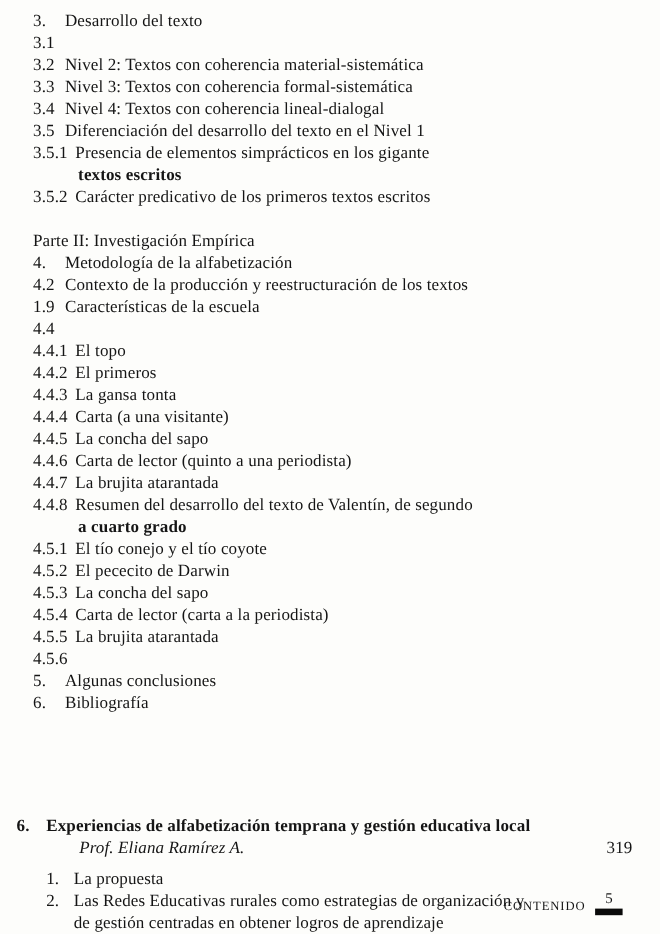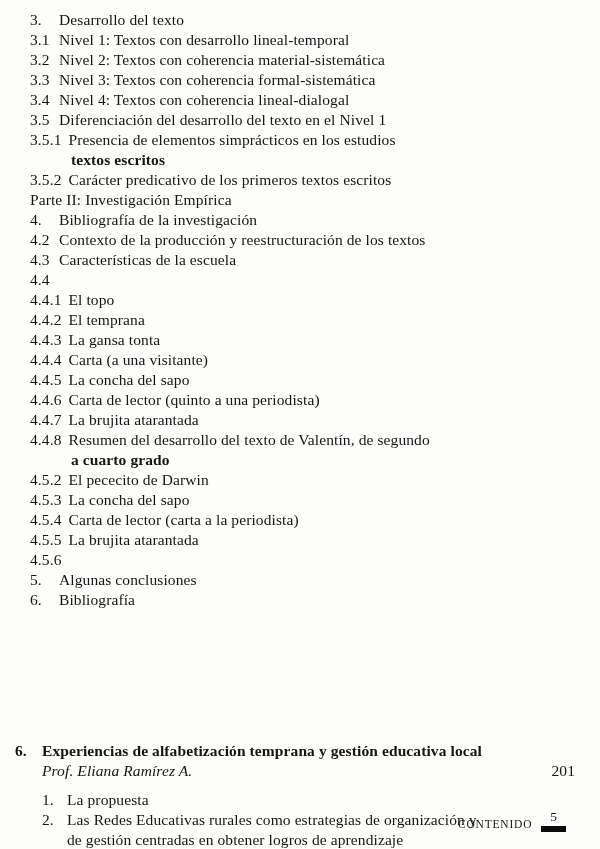--- a/index.html
+++ b/index.html
@@ -37,21 +37,21 @@
   .num {
     flex: 0 0 auto;
     min-width: 22px;
     padding-right: 7px;
     white-space: nowrap;
   }
   .txt {
     white-space: nowrap;
   }
   .toc .wrap { padding-left: 41px; font-weight: bold; }
-  .gap { }
+  .gap { margin-top: 20px; }
   .plain {  }
 
   
   .ch6 {
     position: absolute;
     left: 15px;
     width: 570px;
     top: 741px;
     font-size: 15.5px;
     line-height: 20px;
@@ -68,20 +68,21 @@
     padding-right: 7px;
   }
   .ch6-sub {
     display: flex;
     justify-content: space-between;
     align-items: baseline;
     padding-left: 27px;
   }
   .author {
     font-style: italic;
+    margin-left: 30px;
   }
   .pagenum {
     font-style: normal;
     padding-right: 10px;
   }
   .ch6-items {
     margin-top: 9px;
     padding-left: 27px;
   }
   .ch6-items .num { min-width: 16px; padding-right: 9px; }
@@ -112,74 +113,73 @@
 
 <div class="page">
 
   <div class="toc" id="toc-lines">
       <div class="line">
         <span class="num">3.</span>
         <span class="txt">Desarrollo del texto</span>
       </div>
       <div class="line">
         <span class="num">3.1</span>
-        <span class="txt">Nivel 1: Textos con desarrollo lineal-temporal</span>
       </div>
       <div class="line">
         <span class="num">3.2</span>
         <span class="txt">Nivel 2: Textos con coherencia material-sistemática</span>
       </div>
       <div class="line">
         <span class="num">3.3</span>
         <span class="txt">Nivel 3: Textos con coherencia formal-sistemática</span>
       </div>
       <div class="line">
         <span class="num">3.4</span>
         <span class="txt">Nivel 4: Textos con coherencia lineal-dialogal</span>
       </div>
       <div class="line">
         <span class="num">3.5</span>
         <span class="txt">Diferenciación del desarrollo del texto en el Nivel 1</span>
       </div>
       <div class="line">
         <span class="num">3.5.1</span>
-        <span class="txt">Presencia de elementos simprácticos en los estudios</span>
+        <span class="txt">Presencia de elementos simprácticos en los gigante</span>
       </div>
       <div class="line wrap">
         <span class="txt">textos escritos</span>
       </div>
       <div class="line">
         <span class="num">3.5.2</span>
         <span class="txt">Carácter predicativo de los primeros textos escritos</span>
       </div>
       <div class="line plain gap">
         <span class="txt">Parte II: Investigación Empírica</span>
       </div>
       <div class="line">
         <span class="num">4.</span>
-        <span class="txt">Bibliografía de la investigación</span>
+        <span class="txt">Metodología de la alfabetización</span>
       </div>
       <div class="line">
         <span class="num">4.2</span>
         <span class="txt">Contexto de la producción y reestructuración de los textos</span>
       </div>
       <div class="line">
-        <span class="num">4.3</span>
+        <span class="num">1.9</span>
         <span class="txt">Características de la escuela</span>
       </div>
       <div class="line">
         <span class="num">4.4</span>
       </div>
       <div class="line">
         <span class="num">4.4.1</span>
         <span class="txt">El topo</span>
       </div>
       <div class="line">
         <span class="num">4.4.2</span>
-        <span class="txt">El temprana</span>
+        <span class="txt">El primeros</span>
       </div>
       <div class="line">
         <span class="num">4.4.3</span>
         <span class="txt">La gansa tonta</span>
       </div>
       <div class="line">
         <span class="num">4.4.4</span>
         <span class="txt">Carta (a una visitante)</span>
       </div>
       <div class="line">
@@ -193,20 +193,24 @@
       <div class="line">
         <span class="num">4.4.7</span>
         <span class="txt">La brujita atarantada</span>
       </div>
       <div class="line">
         <span class="num">4.4.8</span>
         <span class="txt">Resumen del desarrollo del texto de Valentín, de segundo</span>
       </div>
       <div class="line wrap">
         <span class="txt">a cuarto grado</span>
+      </div>
+      <div class="line">
+        <span class="num">4.5.1</span>
+        <span class="txt">El tío conejo y el tío coyote</span>
       </div>
       <div class="line">
         <span class="num">4.5.2</span>
         <span class="txt">El pececito de Darwin</span>
       </div>
       <div class="line">
         <span class="num">4.5.3</span>
         <span class="txt">La concha del sapo</span>
       </div>
       <div class="line">
@@ -230,21 +234,21 @@
       </div>
     </div>
 
   <div class="ch6">
     <div class="ch6-head">
       <span class="ch6-num">6.</span>
       <span class="ch6-title">Experiencias de alfabetización temprana y gestión educativa local</span>
     </div>
     <div class="ch6-sub">
       <span class="author">Prof. Eliana Ramírez A.</span>
-      <span class="pagenum">201</span>
+      <span class="pagenum">319</span>
     </div>
     <div class="ch6-items" id="ch6-items">
         <div class="line">
           <span class="num">1.</span>
           <span class="txt">La propuesta</span>
         </div>
         <div class="line">
           <span class="num">2.</span>
           <span class="txt">Las Redes Educativas rurales como estrategias de organización y</span>
         </div>

